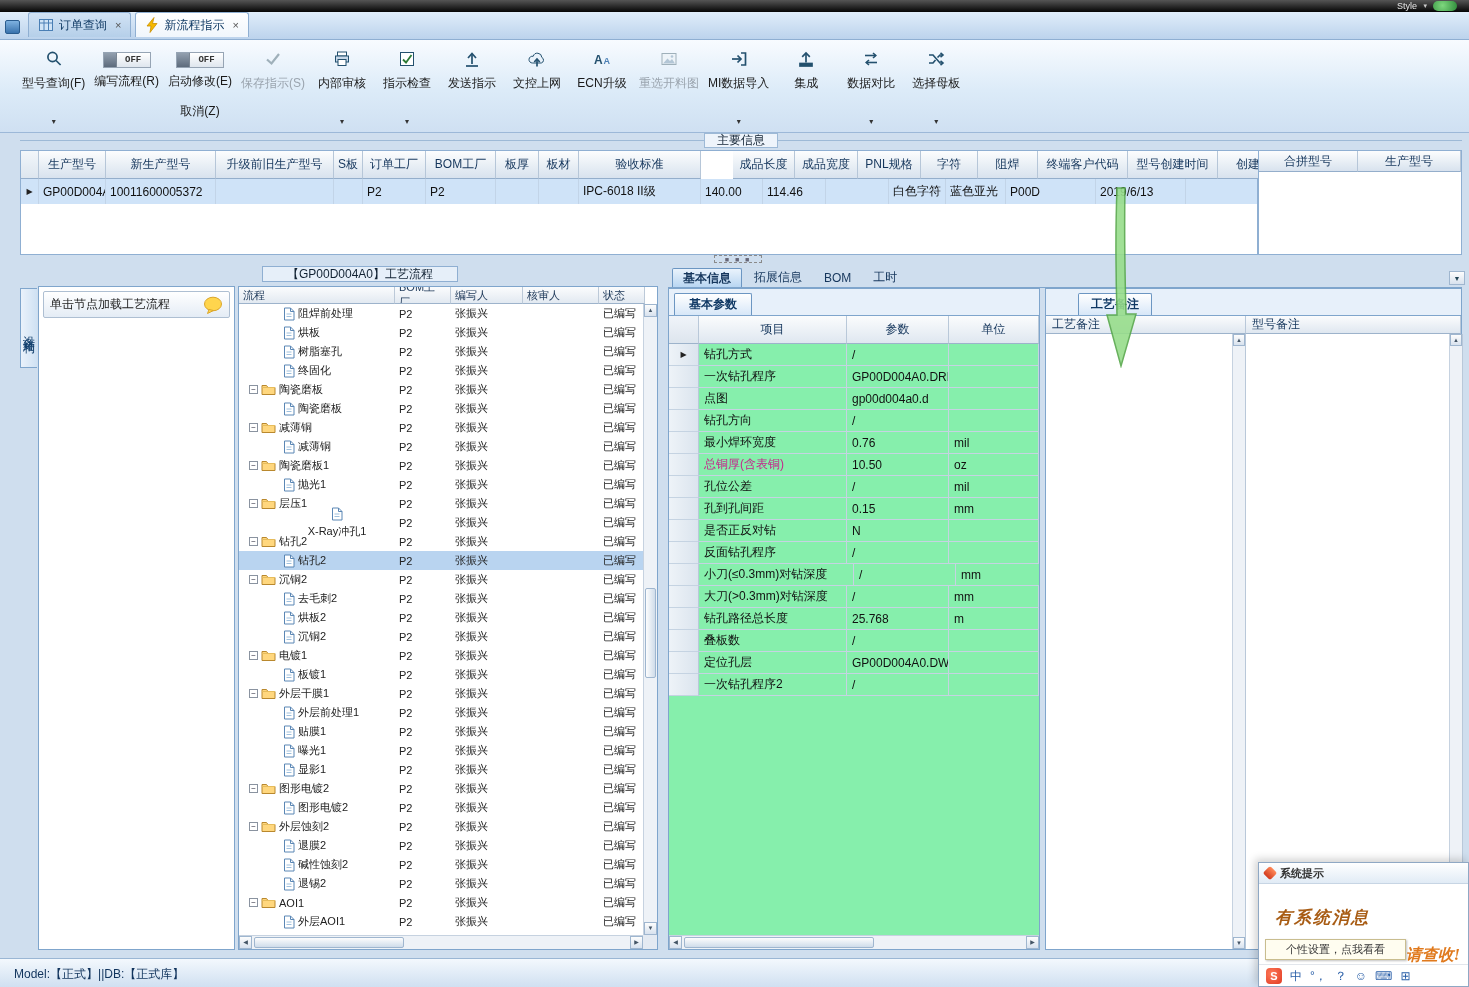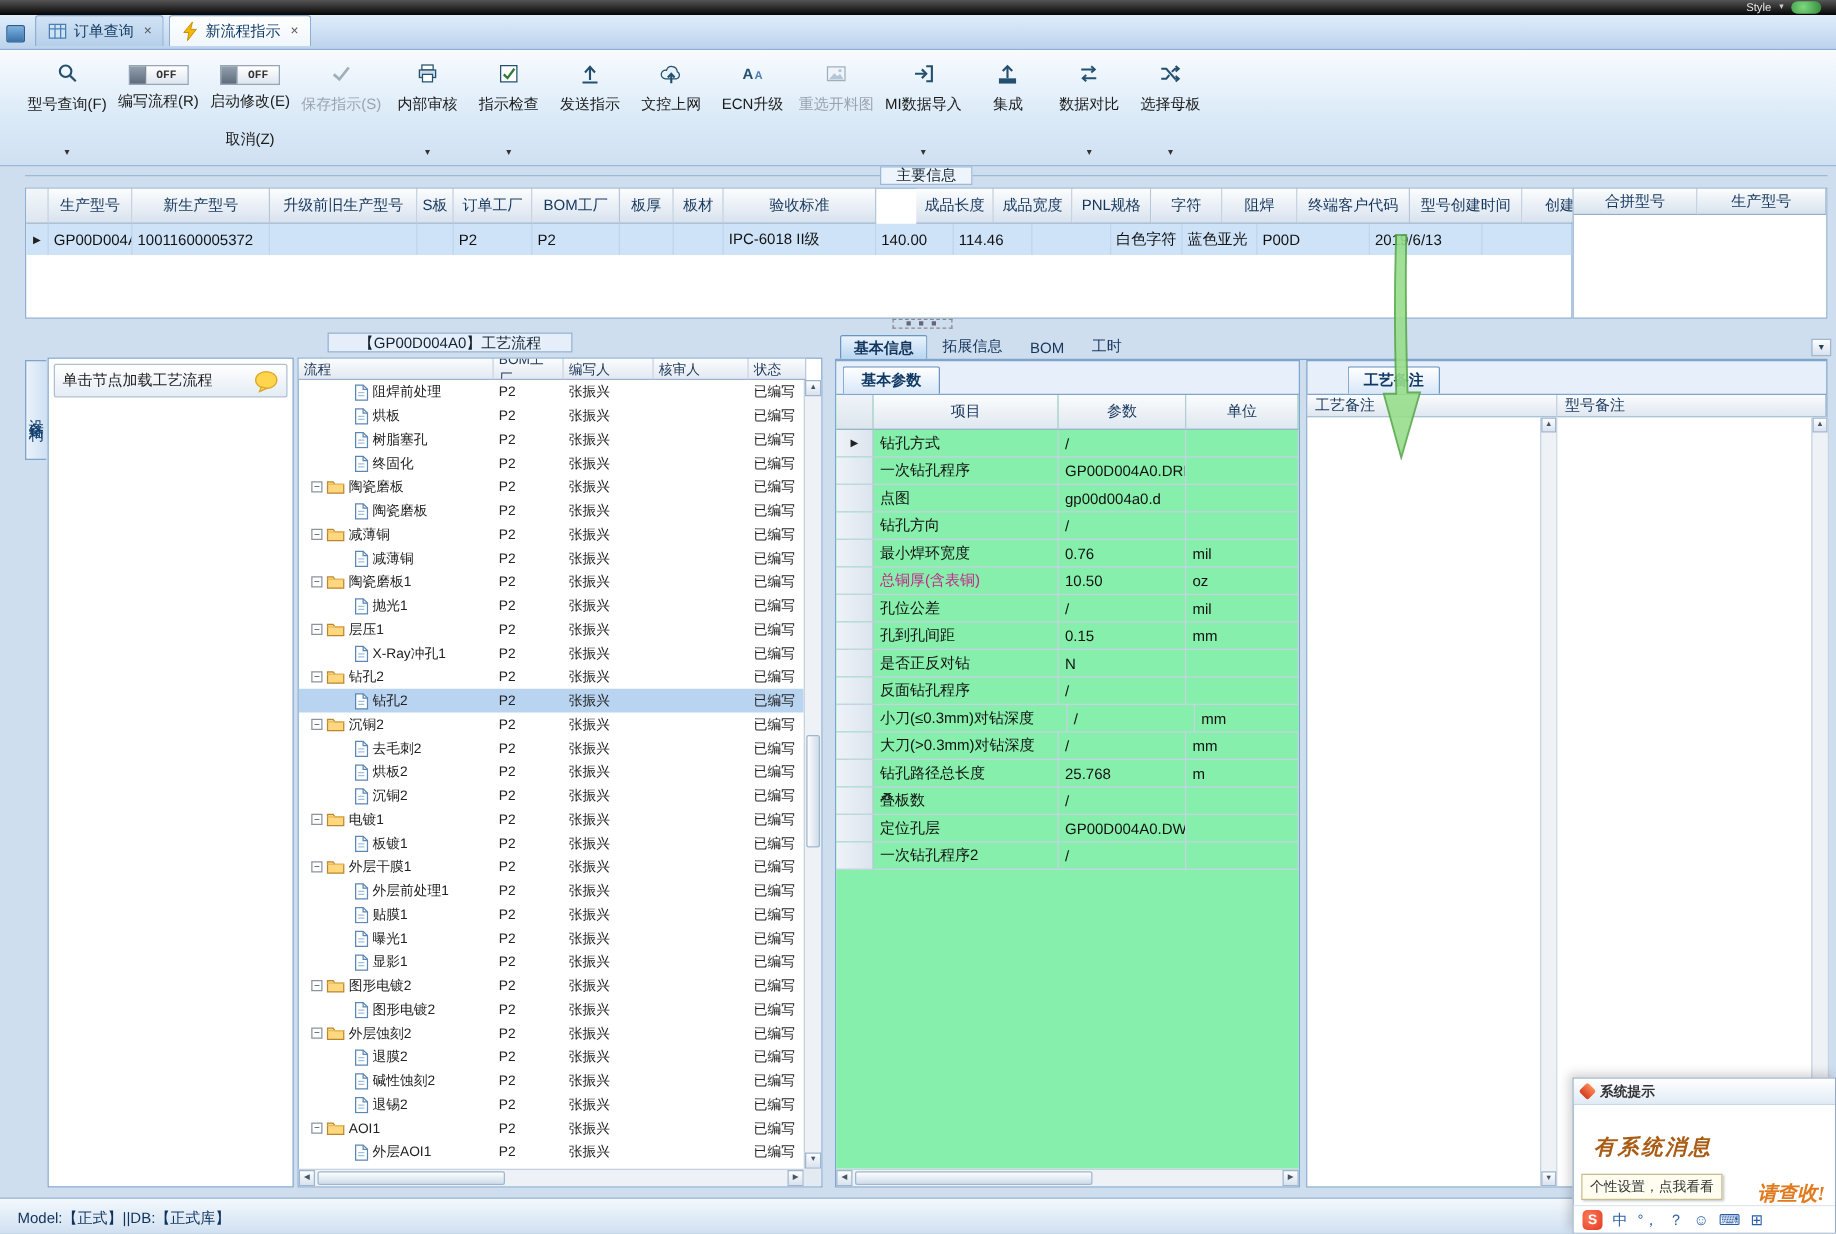--- a/index.html
+++ b/index.html
@@ -122,21 +122,21 @@
   .sb-left { position:absolute; left:14px; top:7px; }
   .sb-center { position:absolute; left:452px; top:3px; width:290px; height:22px; line-height:22px; text-align:center; border-left:1px solid #aabfd6; border-right:1px solid #aabfd6; }
 
   
   .popup { position:absolute; left:1258px; top:862px; width:211px; height:125px; background:#fff; border:1px solid #8fa8c4; box-shadow:-3px -3px 8px rgba(0,0,0,.18); z-index:6; }
   .popup-header { height:21px; background:linear-gradient(#ffffff,#e1ebf5); border-bottom:1px solid #c7d5e4; display:flex; align-items:center; gap:5px; padding:0 6px; font-size:11px; font-weight:bold; color:#333; }
   .popup-icon { width:10px; height:10px; background:linear-gradient(#ff8a5a,#d23b1e); border-radius:2px; transform:rotate(45deg); flex:none; }
   .popup-body { position:relative; height:82px; }
   .msg1 { position:absolute; left:16px; top:22px; font-family:"Liberation Serif", serif; font-style:italic; font-weight:bold; font-size:17px; color:#a85c14; letter-spacing:2px; }
   .msg2 { position:absolute; right:8px; bottom:0; font-family:"Liberation Serif", serif; font-style:italic; font-weight:bold; font-size:16px; color:#e07a1e; }
-  .tooltip { position:absolute; left:6px; bottom:6px; background:#fffdf0; border:1px solid #c9bd8f; font-size:11px; padding:2px 6px; color:#333; box-shadow:1px 1px 2px rgba(0,0,0,.25); white-space:nowrap; z-index:2; }
+  .tooltip { position:absolute; left:6px; bottom:6px; background:#fffdf0; border:1px solid #c9bd8f; font-size:11px; padding:2px 20px; color:#333; box-shadow:1px 1px 2px rgba(0,0,0,.25); white-space:nowrap; z-index:2; }
   .ime { position:absolute; left:0; right:0; bottom:0; height:22px; background:#fff; border-top:1px solid #e2e6ec; display:flex; align-items:center; gap:8px; padding:0 7px; }
   .ime-logo { width:16px; height:16px; border-radius:4px; background:radial-gradient(circle at 35% 35%, #ff7a59, #e03a22); color:#fff; font-weight:bold; font-size:11px; display:flex; align-items:center; justify-content:center; flex:none; }
   .ime-item { font-size:12px; color:#2a5fa8; line-height:20px; }
 </style>
 </head>
 <body>
 
 <div class="screen">
 
   <div class="titlebar">
@@ -576,21 +576,21 @@
               </svg>
             </span>
             <span class="nm">层压1</span>
           </div>
           <div class="tc" style="width: 56px;">P2</div>
           <div class="tc" style="width: 72px;">张振兴</div>
           <div class="tc" style="width: 76px;"></div>
           <div class="tc" style="width: 46px;">已编写</div>
         </div>
         <div class="trow">
-          <div class="tc name leaf" style="width: 156px;">
+          <div class="tc name leaf" style="width: 156px; flex-direction: column;">
             <span class="icn">
               <svg width="12" height="14" viewBox="0 0 12 14">
                 <path d="M1.5,1 h6 l3.5,3.5 v8.5 h-9.5 z" fill="#fff" stroke="#5b87b5"></path>
                 <path d="M7.5,1 v3.5 h3.5" fill="none" stroke="#5b87b5"></path>
                 <line x1="3.5" y1="7" x2="8.5" y2="7" stroke="#9fc0dd"></line>
                 <line x1="3.5" y1="9.5" x2="8.5" y2="9.5" stroke="#9fc0dd"></line>
               </svg>
             </span>
             <span class="nm">X-Ray冲孔1</span>
           </div>

